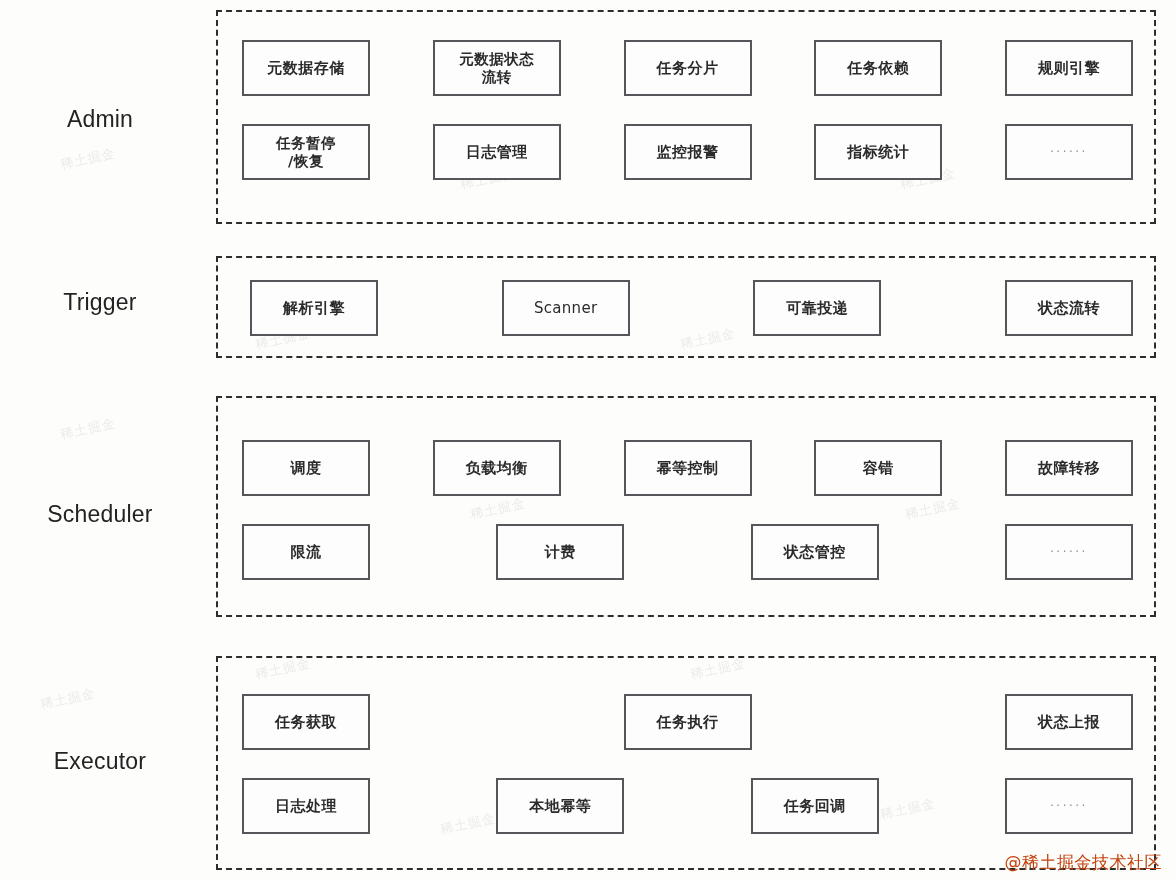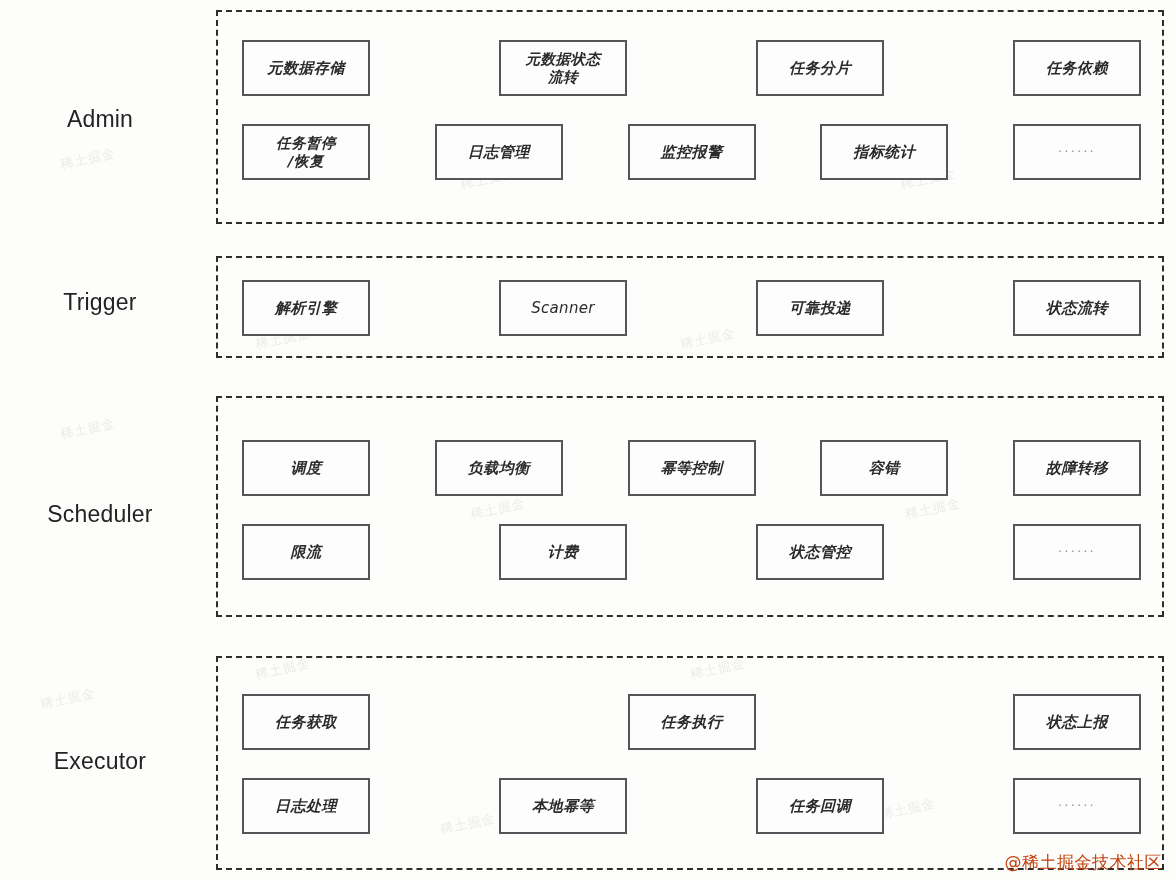--- a/index.html
+++ b/index.html
@@ -58,25 +58,24 @@
     font-weight: 400;
     color: #232323;
     letter-spacing: .2px;
     line-height: 1;
   }
 
   
   .group-box {
     position: absolute;
     left: 216px;
-    right: 12px;
+    right: 20px;
     border: 2.5px dashed #2d2d2d;
     box-sizing: border-box;
     background: transparent;
-    font-style: italic;
   }
 
   .grid {
     position: absolute;
     left: 24px;
     right: 21px;
     display: flex;
     justify-content: space-between;
   }
 
@@ -152,36 +151,37 @@
 
   <div class="row">
     <div class="tier-label" style="top:108px;">Admin</div>
     <div class="group-box" style="top:10px; height:214px;">
       <div class="grid" style="top:28px;">
         <div class="cell">元数据存储</div>
         <div class="cell two-line">元数据状态
 流转</div>
         <div class="cell">任务分片</div>
         <div class="cell">任务依赖</div>
+        <div class="cell">规则引擎</div>
       </div>
       <div class="grid" style="top:112px;">
         <div class="cell two-line">任务暂停
 /恢复</div>
         <div class="cell">日志管理</div>
         <div class="cell">监控报警</div>
         <div class="cell">指标统计</div>
         <div class="cell ellipsis">······</div>
       </div>
     </div>
   </div>
 
   <div class="row">
     <div class="tier-label" style="top:291px;">Trigger</div>
     <div class="group-box" style="top:256px; height:102px;">
-      <div class="grid" style="top:22px;">
+      <div class="grid" style="top:22px;margin-left:8px;">
         <div class="cell">解析引擎</div>
         <div class="cell latin">Scanner</div>
         <div class="cell">可靠投递</div>
         <div class="cell">状态流转</div>
       </div>
     </div>
   </div>
 
   <div class="row">
     <div class="tier-label" style="top:503px;">Scheduler</div>

